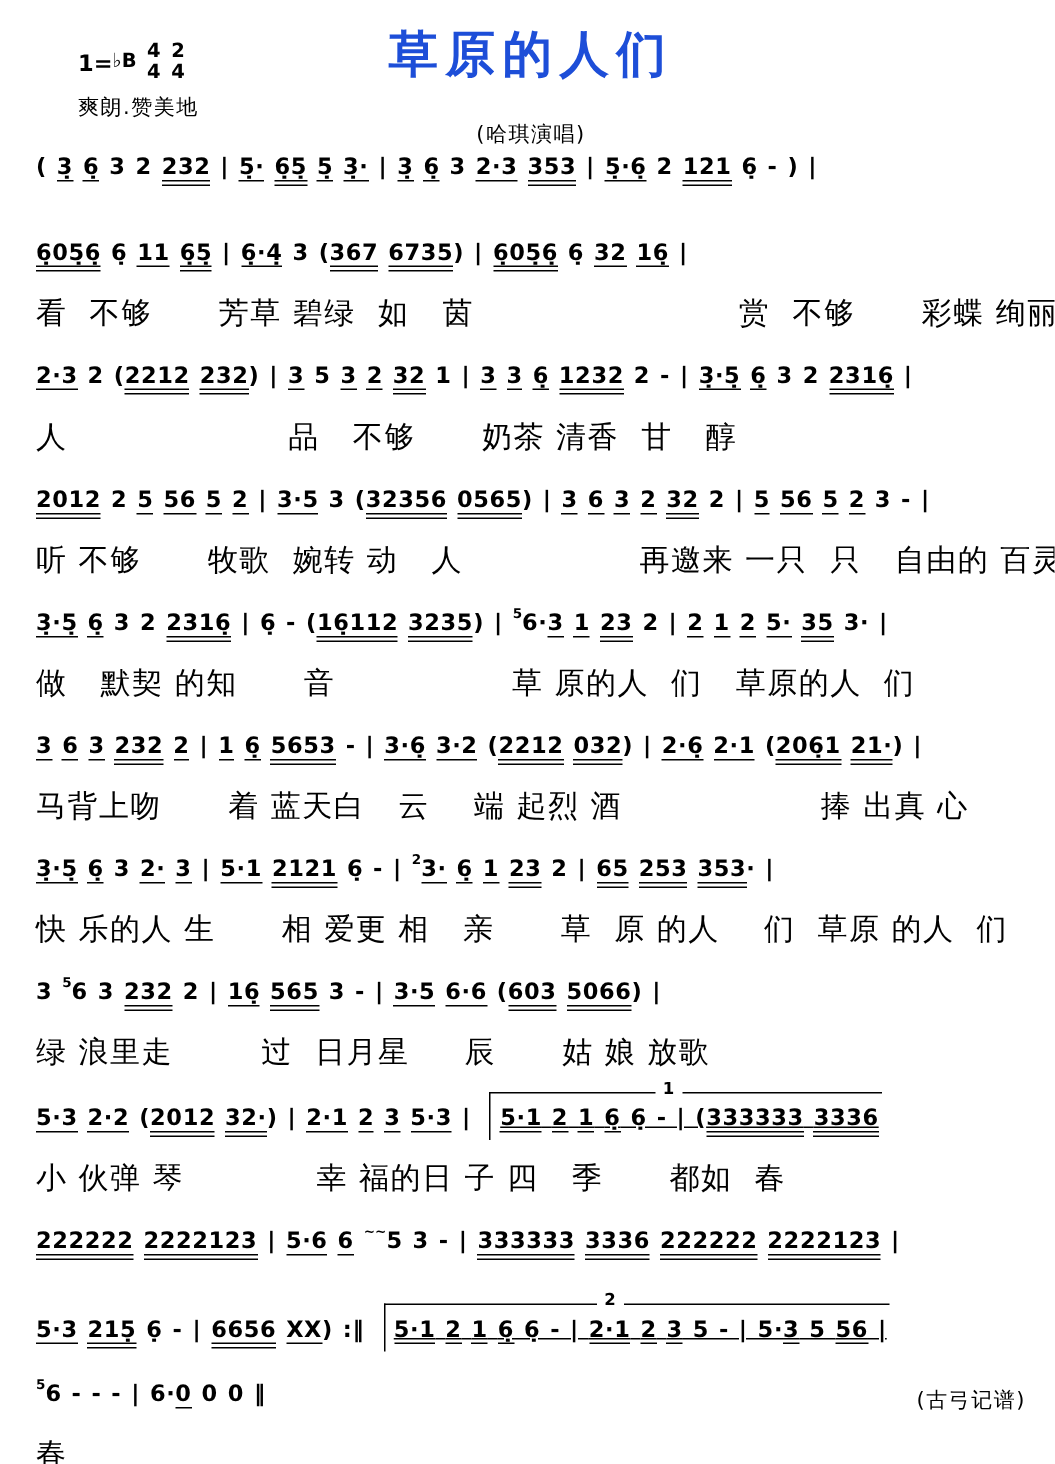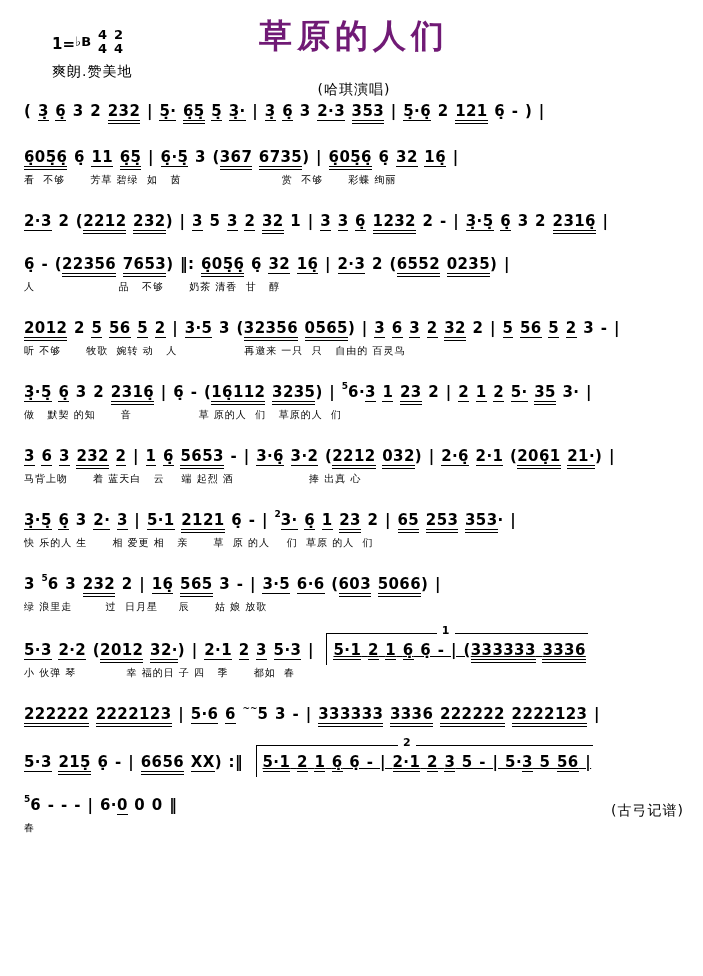--- a/index.html
+++ b/index.html
@@ -16,21 +16,21 @@
   .mood{font-size:14px;margin-top:8px;letter-spacing:1px;}
   .hdr-center{position:absolute;left:0;right:0;top:6px;text-align:center;}
   h1{margin:0;font-size:33px;letter-spacing:5px;font-weight:bold;}
   .subtitle{font-size:14px;margin-top:22px;letter-spacing:1px;}
   .hdr-right{position:absolute;right:32px;top:22px;text-align:right;font-size:14px;line-height:1.9;letter-spacing:1px;}
 
   
   .system{margin-bottom:13px;}
   .notes{position:relative;font-weight:bold;font-size:15px;letter-spacing:.4px;word-spacing:1px;
          white-space:pre;line-height:2.0;}
-  .lyrics{font-size:10px;white-space:pre;letter-spacing:1px;margin-top:1px;min-height:20px;}
+  .lyrics{font-size:20px;white-space:pre;letter-spacing:1px;margin-top:12px;min-height:20px;}
   .lyrics.empty{min-height:0;height:2px;}
 
   .u1{border-bottom:1.5px solid #000;}
   .u2{border-bottom:4px double #000;}
   .grace{font-size:9px;vertical-align:8px;letter-spacing:0;}
   .volta{display:inline-block;position:relative;border-top:1.5px solid #000;border-left:1.5px solid #000;
          padding:1px 2px 0 6px;margin-left:6px;text-decoration:underline;}
   .volta::after{content:attr(data-label);position:absolute;top:-9px;left:42%;background:#fff;
                 padding:0 5px;font-size:11px;font-weight:bold;line-height:1;}
   .footer-note{position:absolute;right:0;top:6px;font-weight:normal;font-size:14px;letter-spacing:1px;}
@@ -38,39 +38,38 @@
 </head>
 <body>
 
 <div class="page">
   <header>
     <div class="hdr-left">
       <div class="keysig"><span>1=</span><span class="flat">♭B</span><span class="ts"><i>4</i><i>4</i></span><span class="ts"><i>2</i><i>4</i></span></div>
       <div class="mood">爽朗.赞美地</div>
     </div>
     <div class="hdr-center">
-      <h1 style="color: #701a75;">草原的人们</h1>
+      <h1 style="color: #1d4ed8;">草原的人们</h1>
       <div class="subtitle">(哈琪演唱)</div>
     </div>
   </header>
 
   <main id="score">
       <div class="system">
     <div class="notes">( <span class="u1">3̣</span> <span class="u1">6̣</span> 3 2 <span class="u2">232</span> | <span class="u1">5̣·</span> <span class="u2">6̣5̣</span> <span class="u1">5̣</span> <span class="u1">3̣·</span> | <span class="u1">3̣</span> <span class="u1">6̣</span> 3 <span class="u1">2·3</span> <span class="u2">353</span> | <span class="u1">5̣·6̣</span> 2 <span class="u2">121</span> 6̣ - ) |</div>
     <div class="lyrics empty"></div>
   </div>
       <div class="system">
-    <div class="notes"><span class="u2">6̣05̣6̣</span> 6̣ <span class="u1">11</span> <span class="u2">6̣5̣</span> | <span class="u1">6̣·5̣</span> 3 (<span class="u2">367</span> <span class="u2">6735</span>) | <span class="u2">6̣05̣6̣</span> 6̣ <span class="u1">32</span> <span class="u1">16̣</span> |</div>
+    <div class="notes"><span class="u2">6̣05̣6̣</span> 6̣ <span class="u1">11</span> <span class="u2">6̣5̣</span> | <span class="u1">6̣·4̣</span> 3 (<span class="u2">367</span> <span class="u2">6735</span>) | <span class="u2">6̣05̣6̣</span> 6̣ <span class="u1">32</span> <span class="u1">16̣</span> |</div>
     <div class="lyrics">看  不够      芳草 碧绿  如   茵                        赏  不够      彩蝶 绚丽</div>
   </div>
       <div class="system">
     <div class="notes"><span class="u1">2·3</span> 2 (<span class="u2">2212</span> <span class="u2">232</span>) | <span class="u1">3</span> 5 <span class="u1">3</span> <span class="u1">2</span> <span class="u2">32</span> 1 | <span class="u1">3</span> <span class="u1">3</span> <span class="u1">6̣</span> <span class="u2">1232</span> 2 - | <span class="u1">3̣·5̣</span> <span class="u1">6̣</span> 3 2 <span class="u2">2316̣</span> |</div>
   </div>
       <div class="system">
-    <div class="notes">6̣ - (<span class="u2">22356</span> <span class="u2">7653</span>) ‖: <span class="u2">6̣05̣6̣</span> 6̣ <span class="u1">32</span> <span class="u1">16̣</span> | <span class="u1">2·3</span> 2 (<span class="u2">6552</span> <span class="u2">0235</span>) |</div>
     <div class="lyrics">人                    品   不够      奶茶 清香  甘   醇</div>
   </div>
       <div class="system">
     <div class="notes"><span class="u2">2012</span> 2 <span class="u1">5</span> <span class="u1">56</span> <span class="u1">5</span> <span class="u1">2</span> | <span class="u1">3·5</span> 3 (<span class="u2">32356</span> <span class="u2">0565</span>) | <span class="u1">3</span> <span class="u1">6</span> <span class="u1">3</span> <span class="u1">2</span> <span class="u2">32</span> 2 | <span class="u1">5</span> <span class="u1">56</span> <span class="u1">5</span> <span class="u1">2</span> 3 - |</div>
     <div class="lyrics">听 不够      牧歌  婉转 动   人                再邀来 一只  只   自由的 百灵鸟</div>
   </div>
       <div class="system">
     <div class="notes"><span class="u1">3̣·5̣</span> <span class="u1">6̣</span> 3 2 <span class="u2">2316̣</span> | 6̣ - (<span class="u2">16̣112</span> <span class="u2">3235</span>) | <span class="grace">5</span>6·<span class="u1">3</span> <span class="u1">1</span> <span class="u2">23</span> 2 | <span class="u1">2</span> <span class="u1">1</span> <span class="u1">2</span> <span class="u1">5·</span> <span class="u2">35</span> 3· |</div>
     <div class="lyrics">做   默契 的知      音                草 原的人  们   草原的人  们</div>
   </div>

